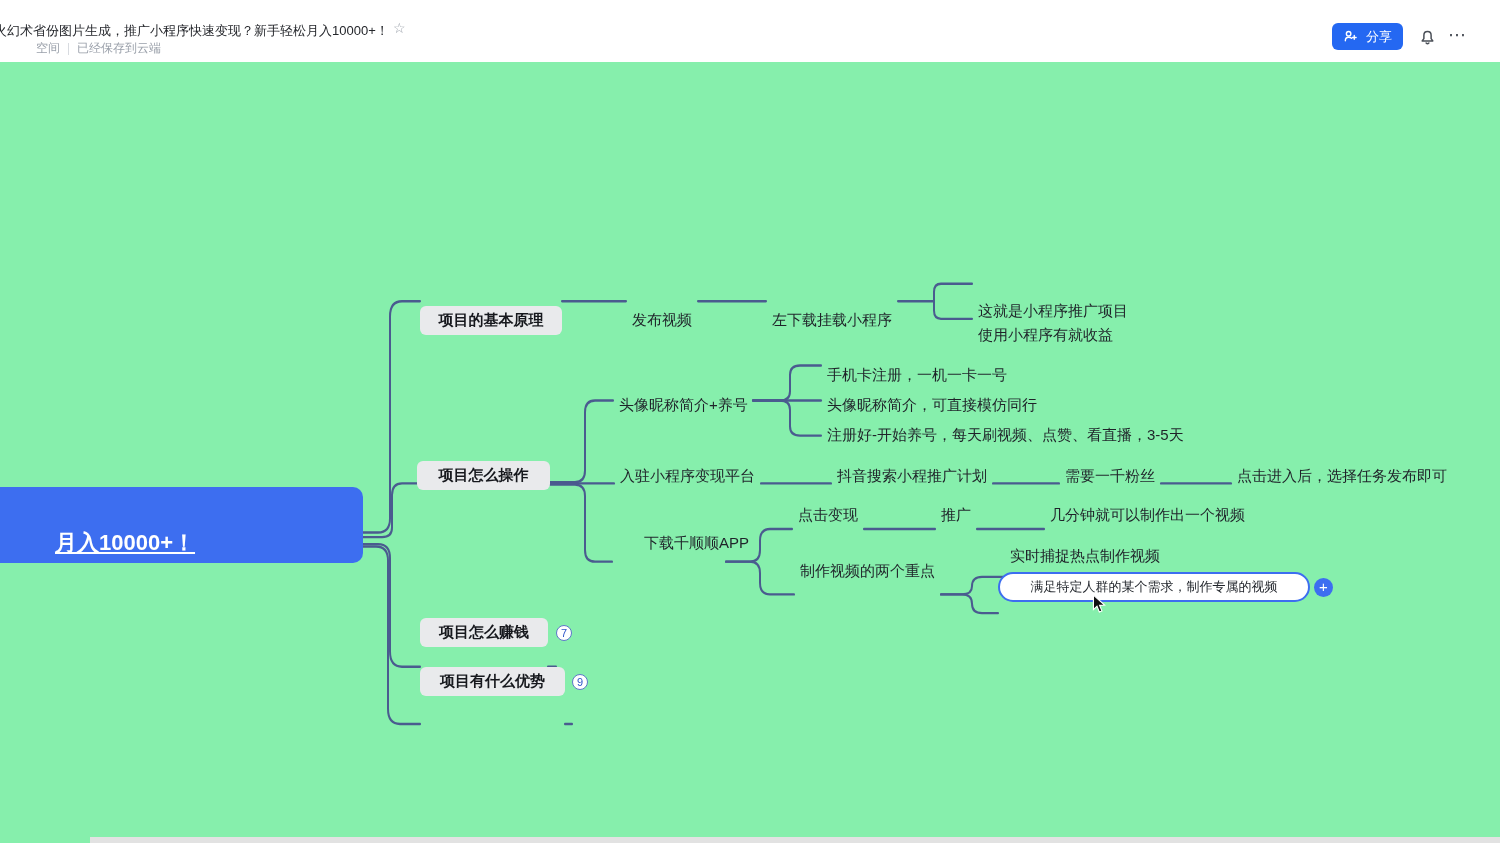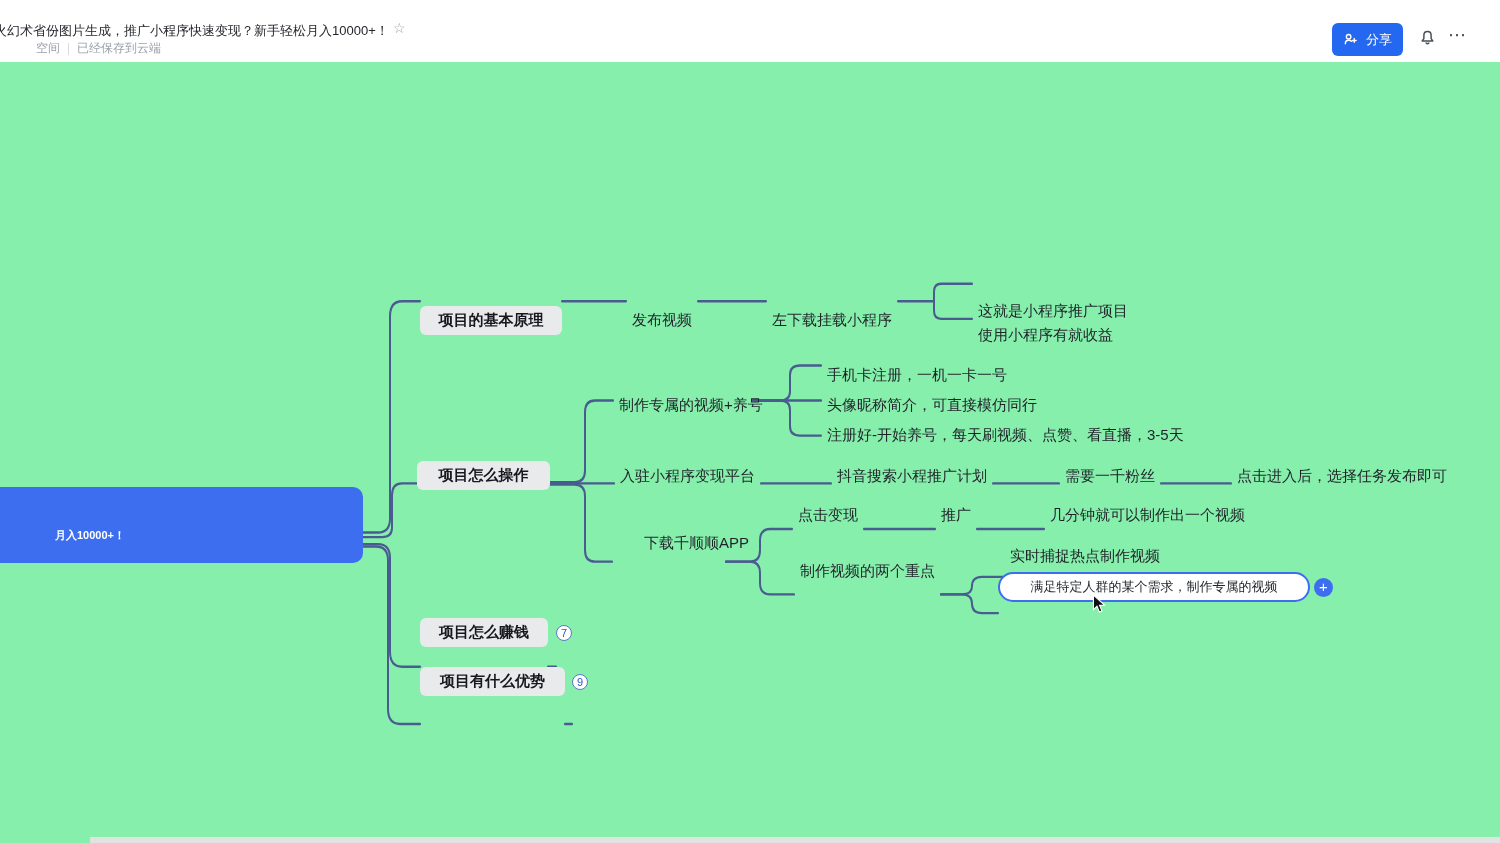--- a/index.html
+++ b/index.html
@@ -6,34 +6,34 @@
   html,body { width:1500px; height:843px; overflow:hidden; background:#ffffff;
     font-family:"Liberation Sans","DejaVu Sans",sans-serif; }
   .stage { position:relative; width:1500px; height:843px; background:#86efac; }
 
   
   .header { position:absolute; left:0; top:0; width:1500px; height:62px; background:#ffffff; z-index:5; }
   .doc-title { position:absolute; left:-6px; top:22px; font-size:13px; color:#24262b; white-space:nowrap; }
   .star { position:absolute; left:393px; top:20px; font-size:14px; color:#9aa0aa; }
   .sub-row { position:absolute; left:0; top:40px; font-size:12px; color:#9aa0aa; display:flex; align-items:center; gap:8px;padding-left:36px; }
   .sub-div { width:1px; height:12px; background:#d8dbe0; }
-  .share-btn { position:absolute; left:1332px; top:23px; width:71px; height:33px; background:#2468f2;
+  .share-btn { position:absolute; left:1332px; top:23px; width:71px; height:27px; background:#2468f2;
     border-radius:6px; color:#fff; font-size:13px; display:flex; align-items:center; justify-content:center; gap:8px; cursor:pointer; }
   .hd-icon { position:absolute; top:28px; width:18px; height:18px; color:#4a4f57; display:flex; align-items:center; justify-content:center; }
   .hd-more { position:absolute; left:1448px; top:24px; font-size:18px; color:#4a4f57; letter-spacing:1px; }
 
   
   .canvas { position:absolute; left:0; top:62px; width:1500px; height:775px; }
   .links { position:absolute; left:0; top:0; width:1500px; height:843px; z-index:1; }
   .links path { stroke:#4a5b8f; stroke-width:2; fill:none; stroke-linecap:round; }
 
   .root { position:absolute; left:-30px; top:425px; width:393px; height:76px; background:#3d6ef0;
     border-radius:10px; color:#fff; z-index:2; cursor:pointer; }
   .rl1 { position:absolute; left:44px; top:13px; font-size:17px; font-weight:bold; white-space:nowrap; }
-  .rl2 { position:absolute; left:85px; top:41px; font-size:11px; font-weight:bold; white-space:nowrap; }
+  .rl2 { position:absolute; left:85px; top:41px; font-size:22px; font-weight:bold; white-space:nowrap;text-decoration:underline; }
 
   .l1 { position:absolute; height:29px; background:#e9eaec; border-radius:6px; font-size:15px; font-weight:bold;
     color:#16181d; display:flex; align-items:center; justify-content:center; white-space:nowrap; z-index:2; cursor:pointer; }
   .tn { position:absolute; height:20px; line-height:20px; font-size:15px; color:#1f2329; white-space:nowrap; z-index:2; cursor:pointer; }
   .badge { position:absolute; width:16px; height:16px; border-radius:50%; background:#fff; border:1.5px solid #5d77c9;
     color:#2f55c8; font-size:11px; display:flex; align-items:center; justify-content:center; z-index:2; cursor:pointer; }
   .sel { position:absolute; left:998px; top:510px; width:312px; height:30px; background:#fff; border:2px solid #3d6ef0;
     border-radius:15px; font-size:13px; color:#1f2329; display:flex; align-items:center; justify-content:center;
     white-space:nowrap; z-index:3; cursor:pointer; }
   .plus { position:absolute; left:1314px; top:516px; width:19px; height:19px; border-radius:50%; background:#3d6ef0;
@@ -123,21 +123,21 @@
     <div class="l1" style="left:420px;top:605px;width:145px;">项目有什么优势</div>
 
     <div class="badge" style="left:556px;top:563px;">7</div>
     <div class="badge" style="left:572px;top:612px;">9</div>
 
     <div class="tn" style="left:632px;top:248px;">发布视频</div>
     <div class="tn" style="left:772px;top:248px;">左下载挂载小程序</div>
     <div class="tn" style="left:978px;top:233px;margin-top:6px;">这就是小程序推广项目</div>
     <div class="tn" style="left:978px;top:263px;">使用小程序有就收益</div>
 
-    <div class="tn" style="left:619px;top:333px;">制作专属的视频+养号</div>
+    <div class="tn" style="left:619px;top:333px;">头像昵称简介+养号</div>
     <div class="tn" style="left:827px;top:303px;">手机卡注册，一机一卡一号</div>
     <div class="tn" style="left:827px;top:333px;">头像昵称简介，可直接模仿同行</div>
     <div class="tn" style="left:827px;top:363px;">注册好-开始养号，每天刷视频、点赞、看直播，3-5天</div>
     <div class="tn" style="left:620px;top:404px;">入驻小程序变现平台</div>
     <div class="tn" style="left:837px;top:404px;">抖音搜索小程推广计划</div>
     <div class="tn" style="left:1065px;top:404px;">需要一千粉丝</div>
     <div class="tn" style="left:1237px;top:404px;">点击进入后，选择任务发布即可</div>
     <div class="tn" style="left:618px;top:471px;margin-left:26px;">下载千顺顺APP</div>
     <div class="tn" style="left:798px;top:443px;">点击变现</div>
     <div class="tn" style="left:941px;top:443px;">推广</div>

